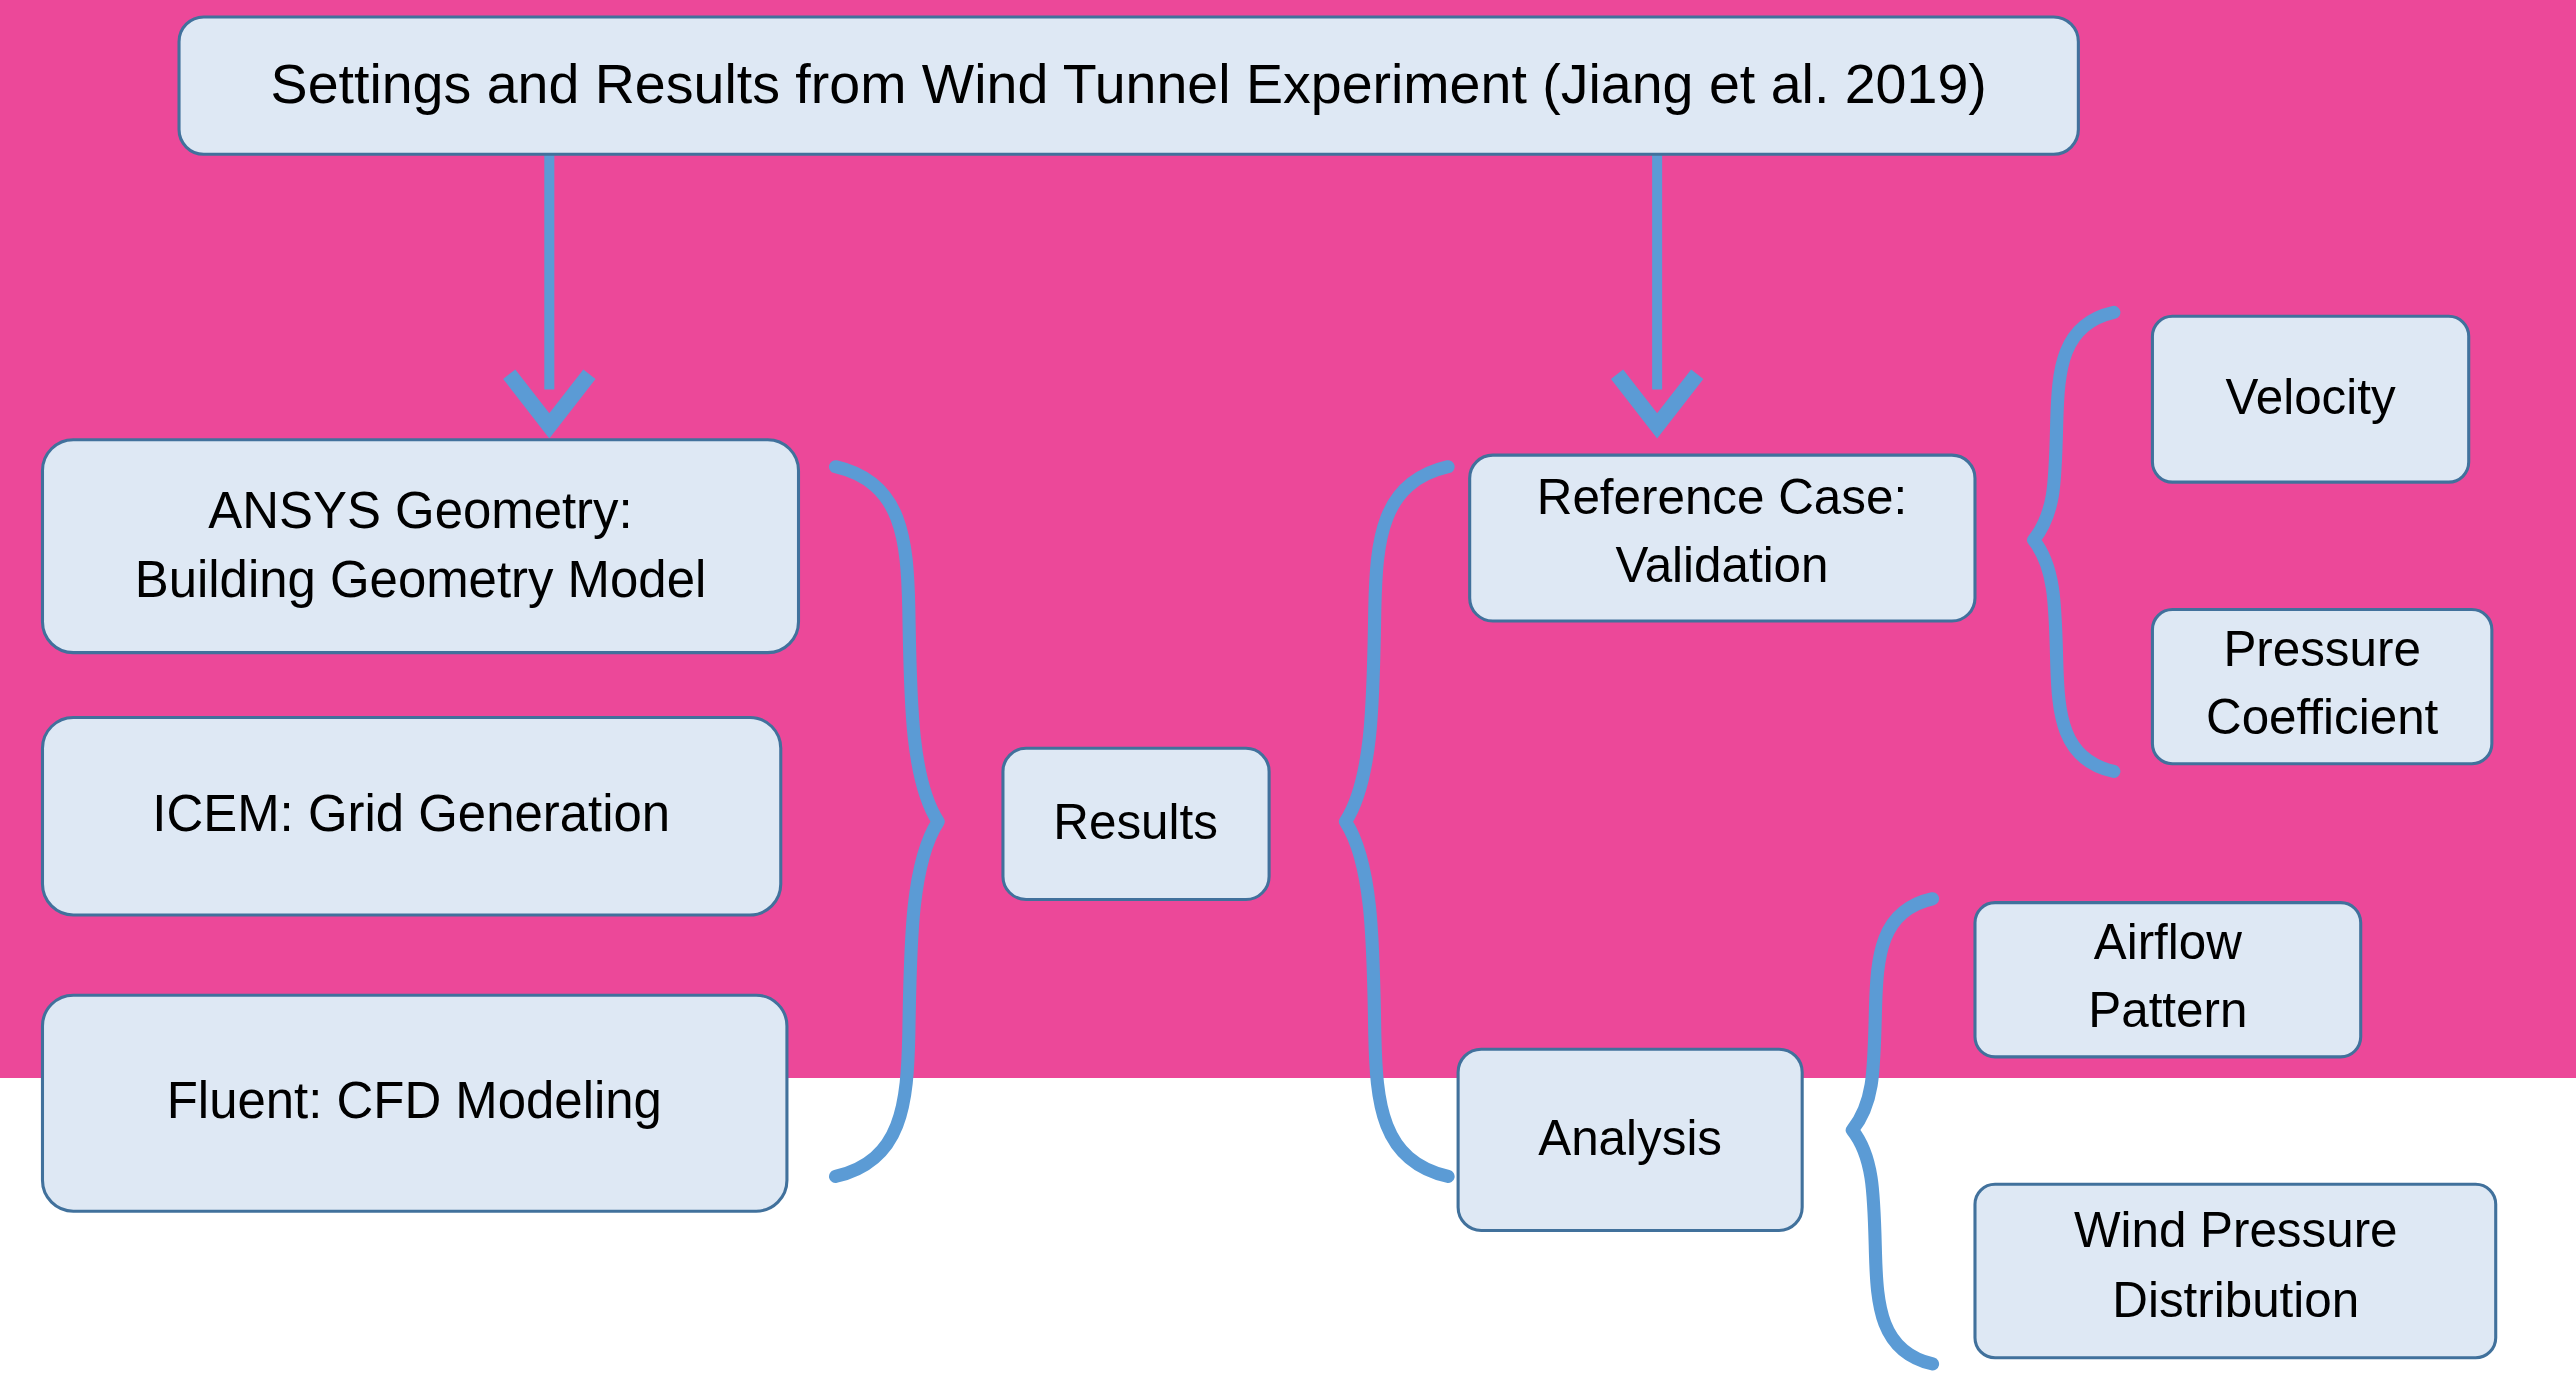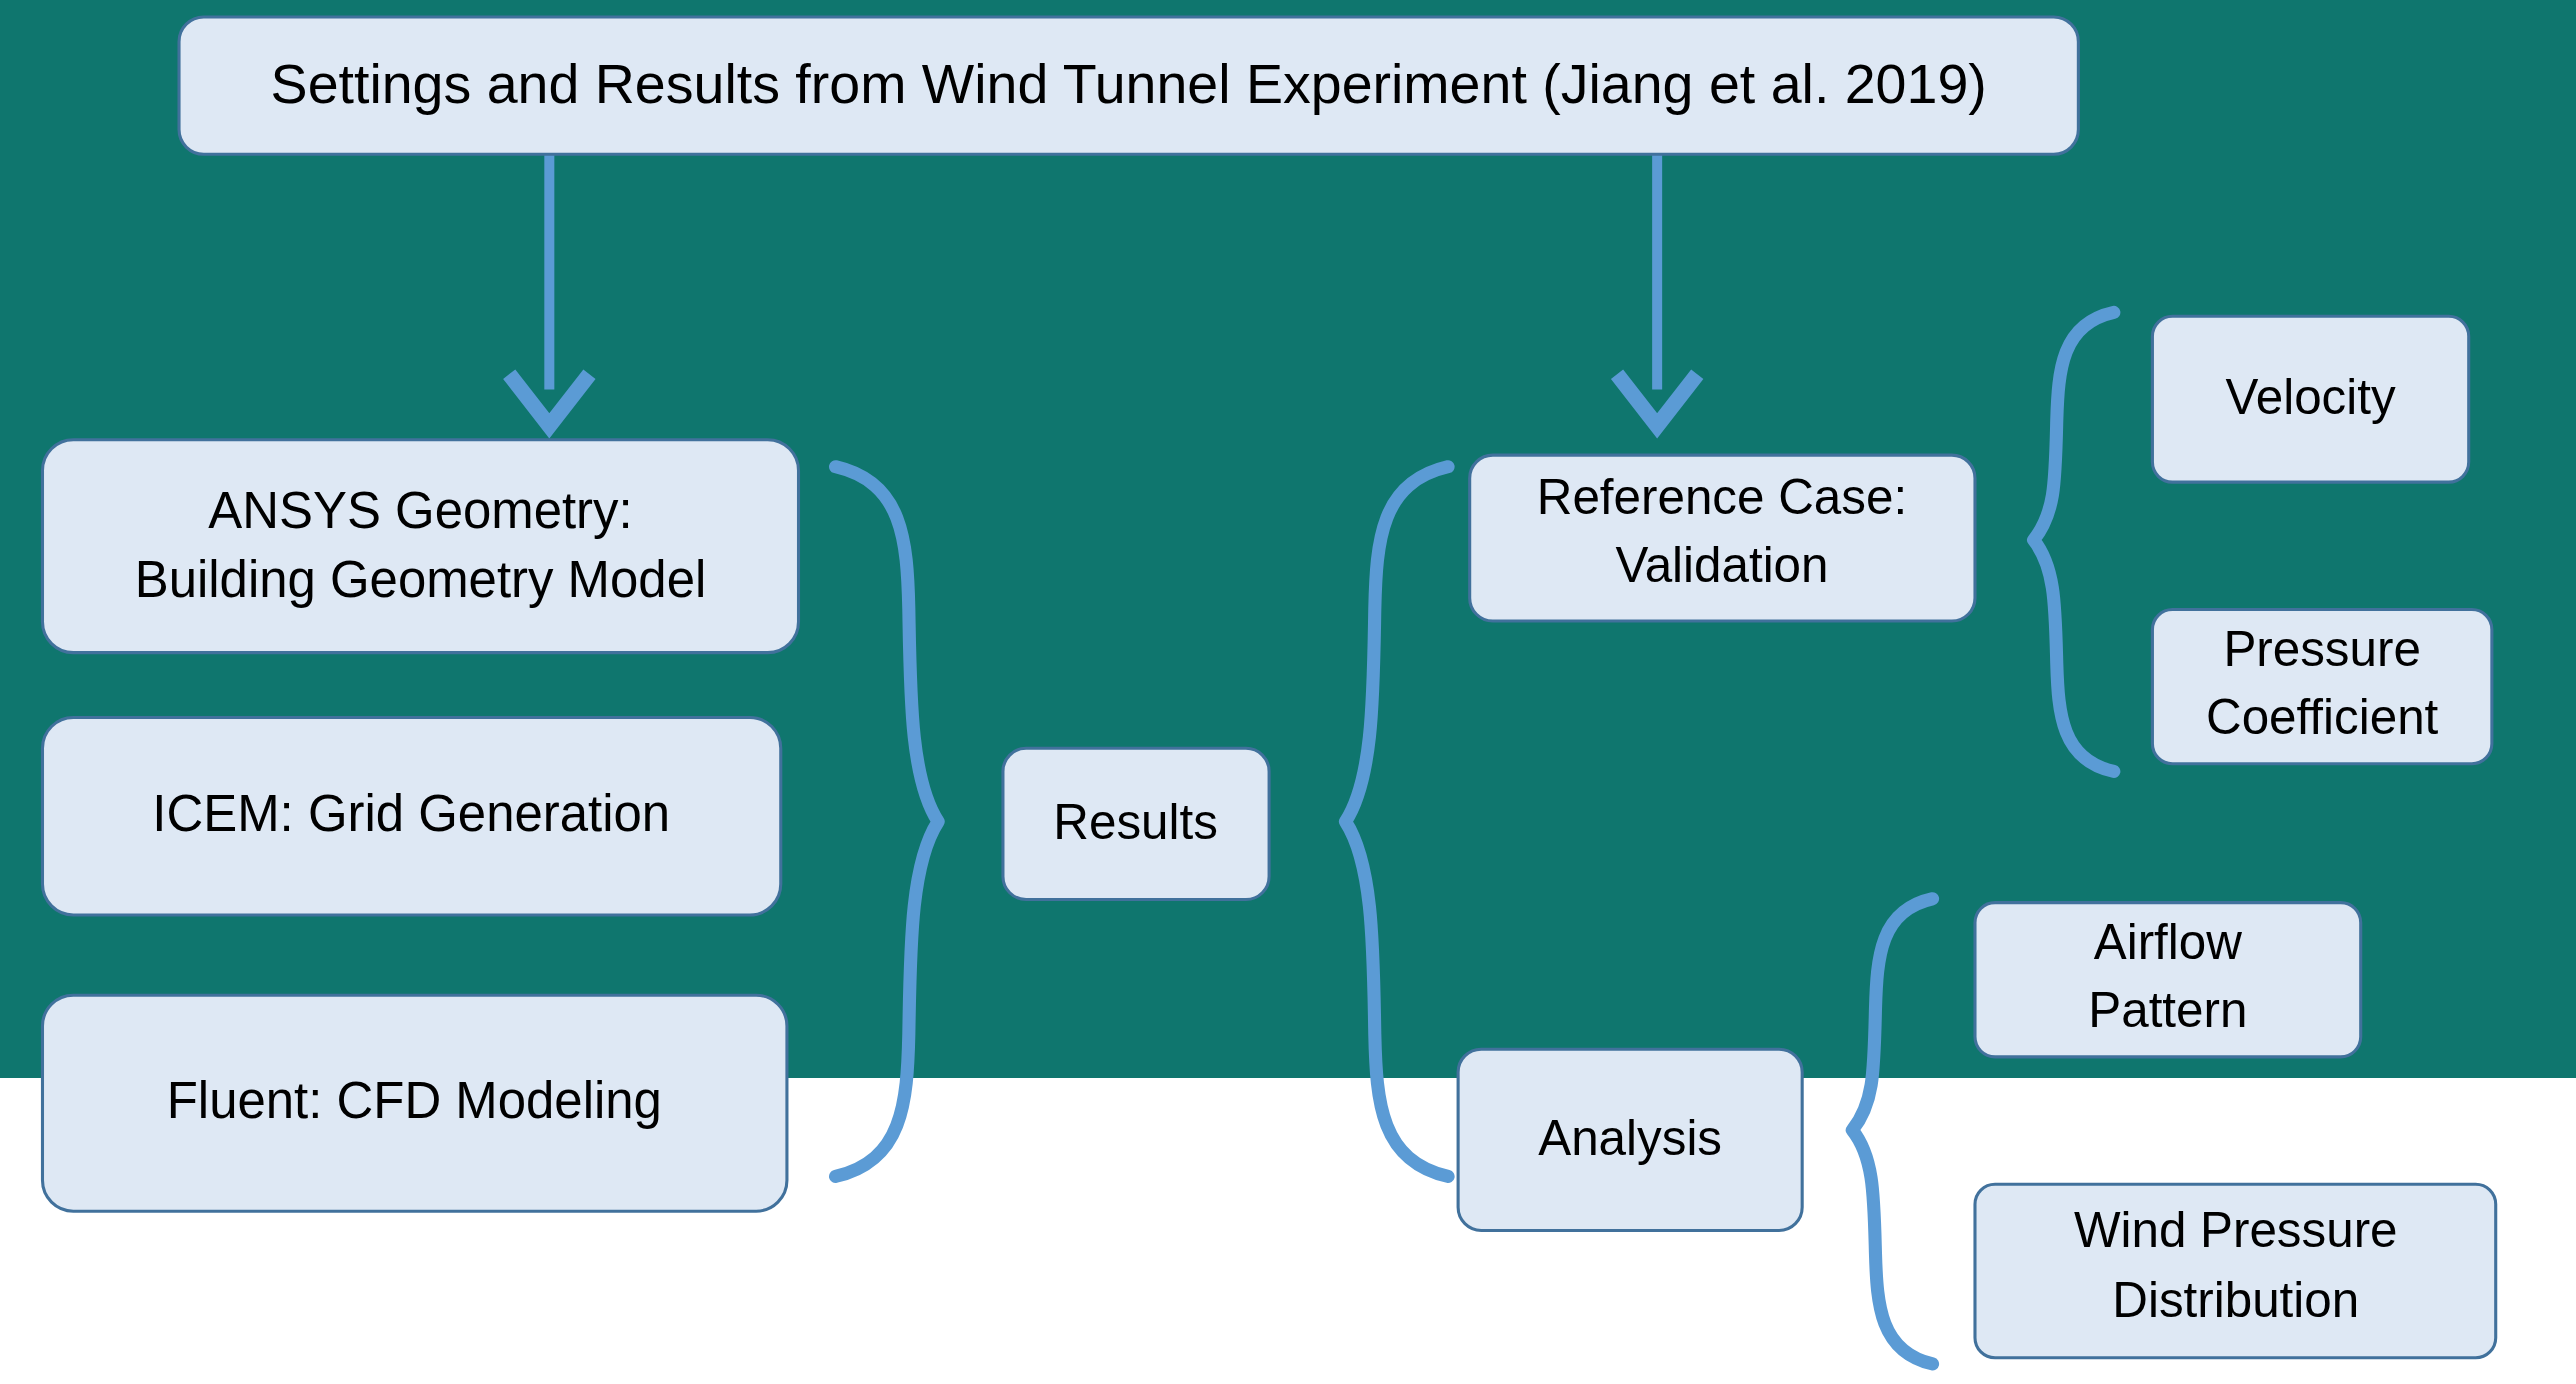--- a/index.html
+++ b/index.html
@@ -10,21 +10,21 @@
   body {
     width: 2576px;
     height: 1384px;
     overflow: hidden;
     font-family: "Liberation Sans", sans-serif;
   }
   #diagram-root {
     position: relative;
     width: 2576px;
     height: 1078px;
-    background: #0f766e;
+    background: #ec4899;
   }
   svg.canvas {
     position: absolute;
     left: 0;
     top: 0;
     width: 2576px;
     height: 1384px;
     display: block;
   }
   .node-box {

